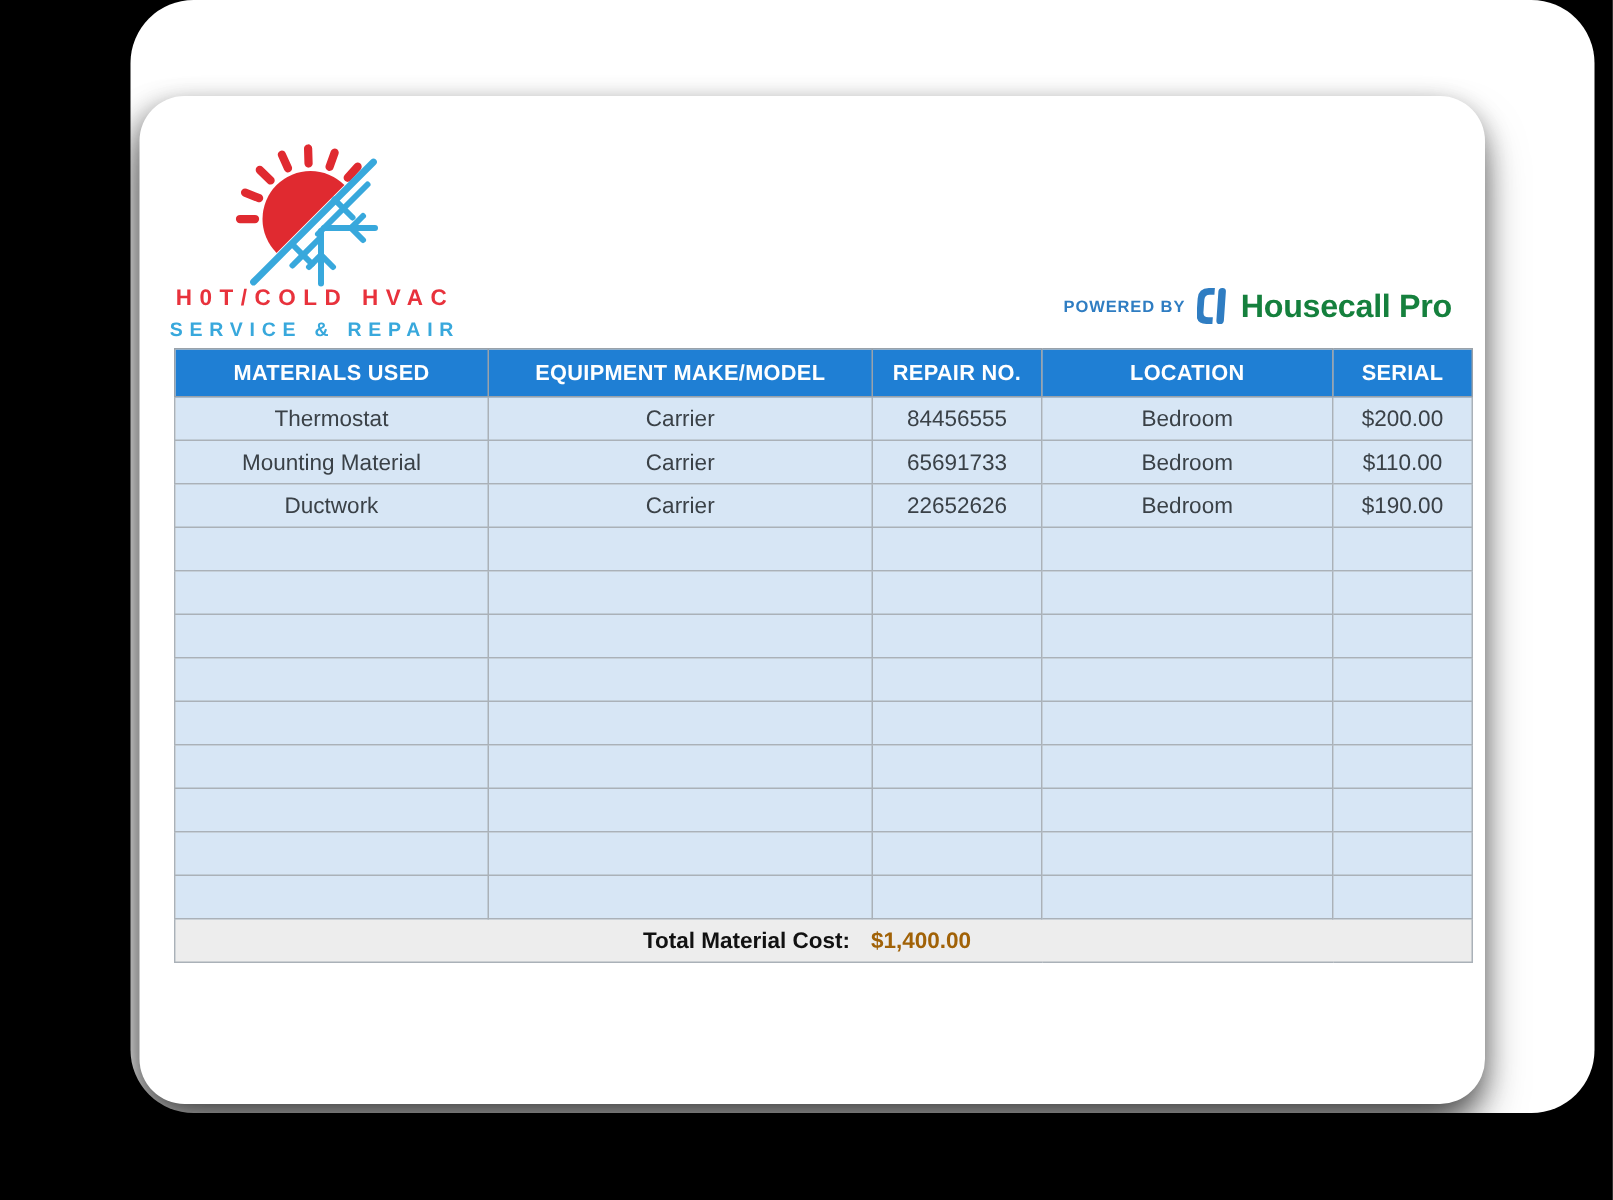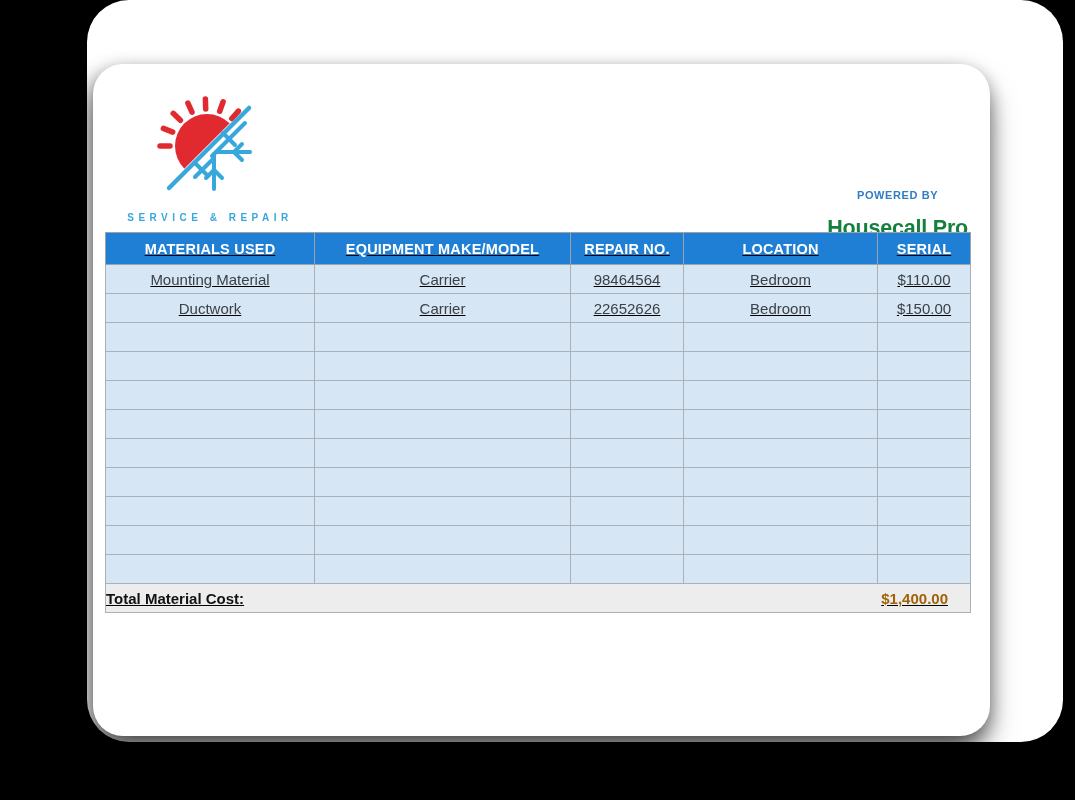--- a/index.html
+++ b/index.html
@@ -8,40 +8,40 @@
   .page{position:absolute;left:87px;top:0;width:976px;height:742px;background:#fff;
         border-radius:42px;}
   .card{position:absolute;left:93px;top:64px;width:897px;height:672px;background:#fff;
         border-radius:30px;
         box-shadow:0 18px 30px -4px rgba(0,0,0,.55),0 6px 18px rgba(0,0,0,.28),-8px 10px 22px rgba(0,0,0,.22);}
   
   .logo-svg{position:absolute;left:64px;top:32px;width:100px;height:100px;}
   .logo-title{position:absolute;left:8px;top:126px;width:218px;text-align:center;
               color:#e8323c;font-size:15px;font-weight:700;letter-spacing:5px;white-space:nowrap;}
   .logo-sub{position:absolute;left:8px;top:148px;width:218px;text-align:center;
-            color:#38a8dc;font-size:10px;font-weight:700;letter-spacing:4.5px;white-space:nowrap;}
+            color:#38a8dc;font-size:13px;font-weight:700;letter-spacing:4.5px;white-space:nowrap;}
   
-  .powered{position:absolute;right:22px;top:124px;height:32px;display:flex;align-items:center;gap:8px;flex-direction:column;}
+  .powered{position:absolute;right:22px;top:124px;height:32px;display:flex;align-items:center;gap:8px;}
   .powered .pby{color:#2f7dc2;font-size:11px;font-weight:800;letter-spacing:.6px;white-space:nowrap;transform:translateY(1px);}
   .powered .brand{color:#15803d;font-size:21.5px;font-weight:600;letter-spacing:-0.2px;white-space:nowrap;}
   .hcp-icon{width:21px;height:26px;}
   
-  .tblwrap{position:absolute;left:12px;top:168px;width:865px;text-decoration:underline;}
+  .tblwrap{position:absolute;left:23px;top:168px;width:865px;}
   table.mat{width:865px;border-collapse:collapse;table-layout:fixed;}
   table.mat col.c1{width:209px}
   table.mat col.c2{width:256px}
   table.mat col.c3{width:113px}
   table.mat col.c4{width:194px}
   table.mat col.c5{width:93px}
   table.mat th{background:#1f7fd4;color:#fff;font-size:14.5px;font-weight:700;height:31px;
                border:1px solid #9aa2aa;letter-spacing:.2px;padding:0;}
   table.mat td{background:#d7e6f5;height:28px;border:1px solid #aab1b8;padding:0;
                text-align:center;color:#3a4147;font-size:15px;}
   table.mat tr.total td{background:#ededed;border:1px solid #aab1b8;}
-  .totalbox{display:flex;justify-content:space-between;align-items:center;gap:14px;padding-right:22px;}
+  .totalbox{display:flex;justify-content:center;align-items:center;gap:14px;padding-right:22px;}
   .totalbox .tlabel{font-weight:700;color:#121212;font-size:15px;}
   .totalbox .tvalue{font-weight:700;color:#a16207;font-size:15px;}
 </style>
 </head>
 <body>
 
 <div class="stage">
   <div class="page"></div>
 
   <div class="card">
@@ -71,20 +71,21 @@
         <line x1="77" y1="56" x2="85" y2="48"></line>
         <line x1="77" y1="56" x2="85" y2="64"></line>
         <line x1="55" y1="60" x2="88" y2="27"></line>
         <line x1="72" y1="43" x2="78" y2="49"></line>
         <line x1="72" y1="43" x2="66" y2="37"></line>
         <line x1="55" y1="64" x2="38" y2="81"></line>
         <line x1="45" y1="74" x2="51" y2="80"></line>
         <line x1="45" y1="74" x2="39" y2="68"></line>
       </g>
     </svg>
+    <div class="logo-title">H0T/COLD HVAC</div>
     <div class="logo-sub">SERVICE &amp; REPAIR</div>
 
     <div class="powered">
       <span class="pby">POWERED BY</span>
       <svg class="hcp-icon" viewBox="0 0 21 26">
         <g transform="skewX(-4)" fill="#2f7dc2">
           <path d="M12,1 L8,1 Q1,1 1,8 L1,18 Q1,25 8,25 L12,25 L12,20.5 L9,20.5 Q5.5,20.5 5.5,17 L5.5,9 Q5.5,5.5 9,5.5 L12,5.5 Z"></path>
           <rect x="14.5" y="1" width="5" height="24" rx="2.4"></rect>
         </g>
       </svg>
@@ -104,32 +105,39 @@
             <tr>
               <th>MATERIALS USED</th>
               <th>EQUIPMENT MAKE/MODEL</th>
               <th>REPAIR NO.</th>
               <th>LOCATION</th>
               <th>SERIAL</th>
             </tr>
           </thead>
         <tbody>
             <tr>
+              <td>Thermostat</td>
+              <td>Carrier</td>
+              <td>84456555</td>
+              <td>Bedroom</td>
+              <td>$200.00</td>
+            </tr>
+            <tr>
               <td>Mounting Material</td>
               <td>Carrier</td>
-              <td>98464564</td>
+              <td>65691733</td>
               <td>Bedroom</td>
               <td>$110.00</td>
             </tr>
             <tr>
               <td>Ductwork</td>
               <td>Carrier</td>
               <td>22652626</td>
               <td>Bedroom</td>
-              <td>$150.00</td>
+              <td>$190.00</td>
             </tr>
             <tr>
               <td></td>
               <td></td>
               <td></td>
               <td></td>
               <td></td>
             </tr>
             <tr>
               <td></td>

